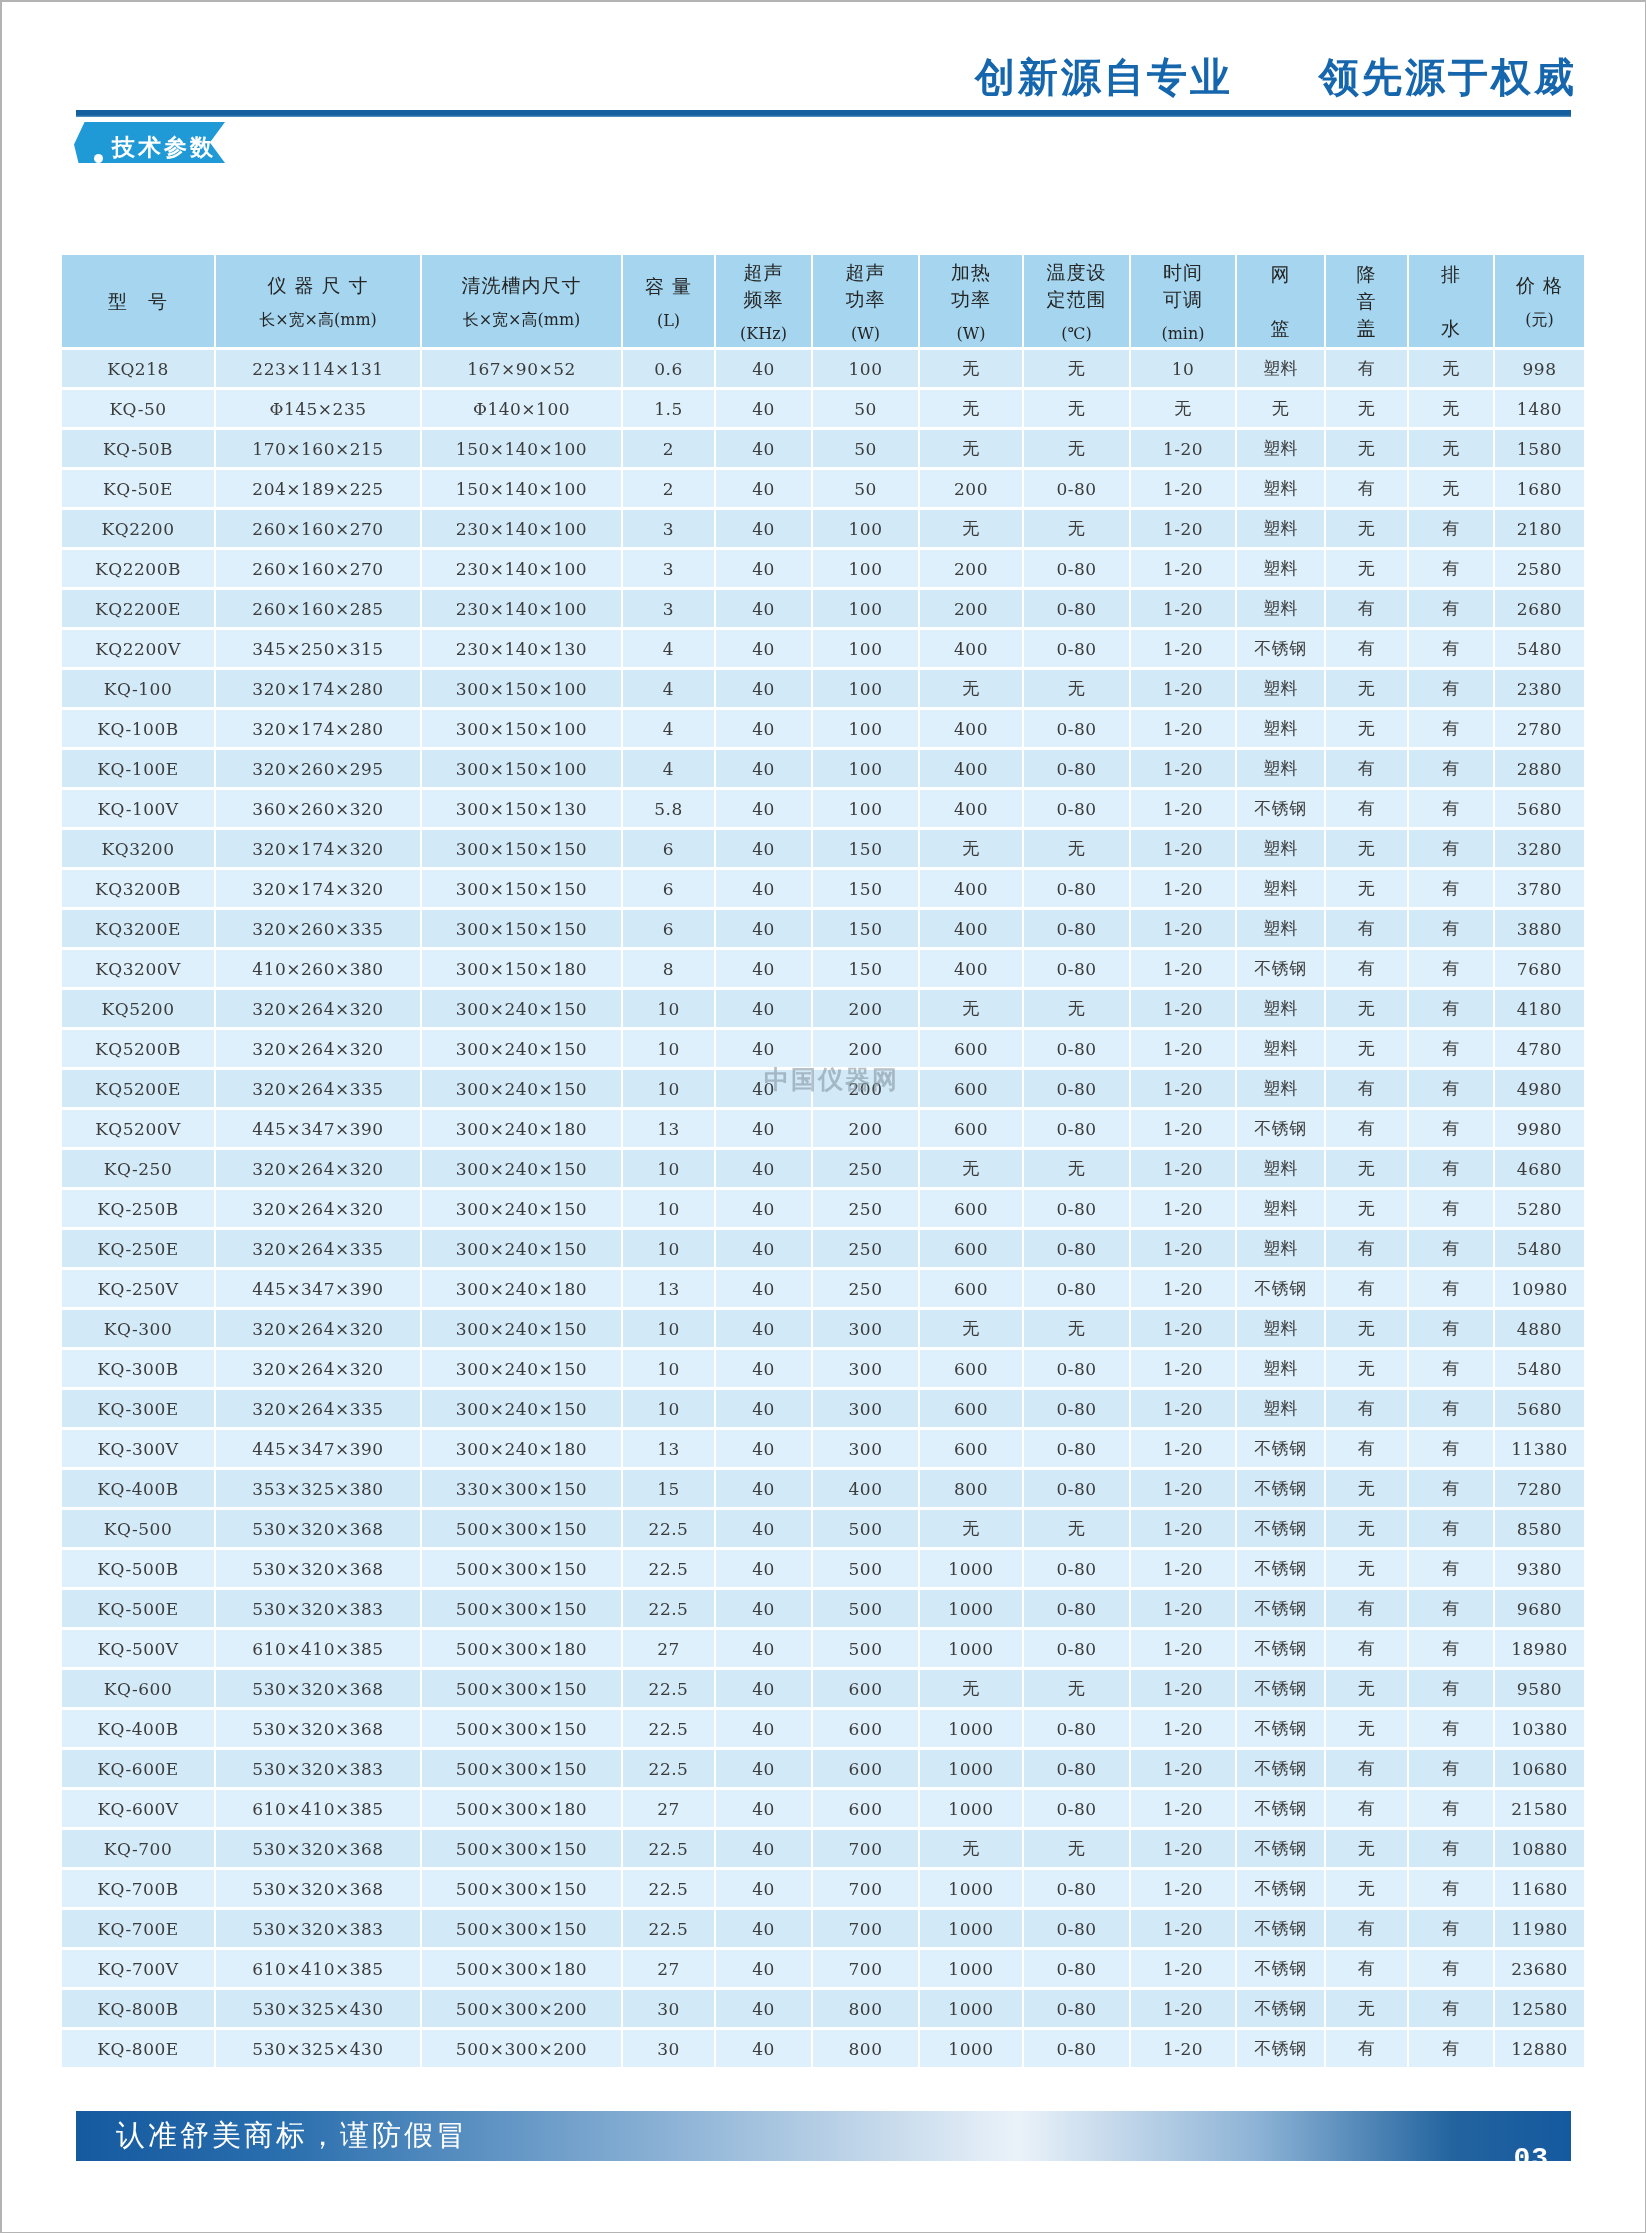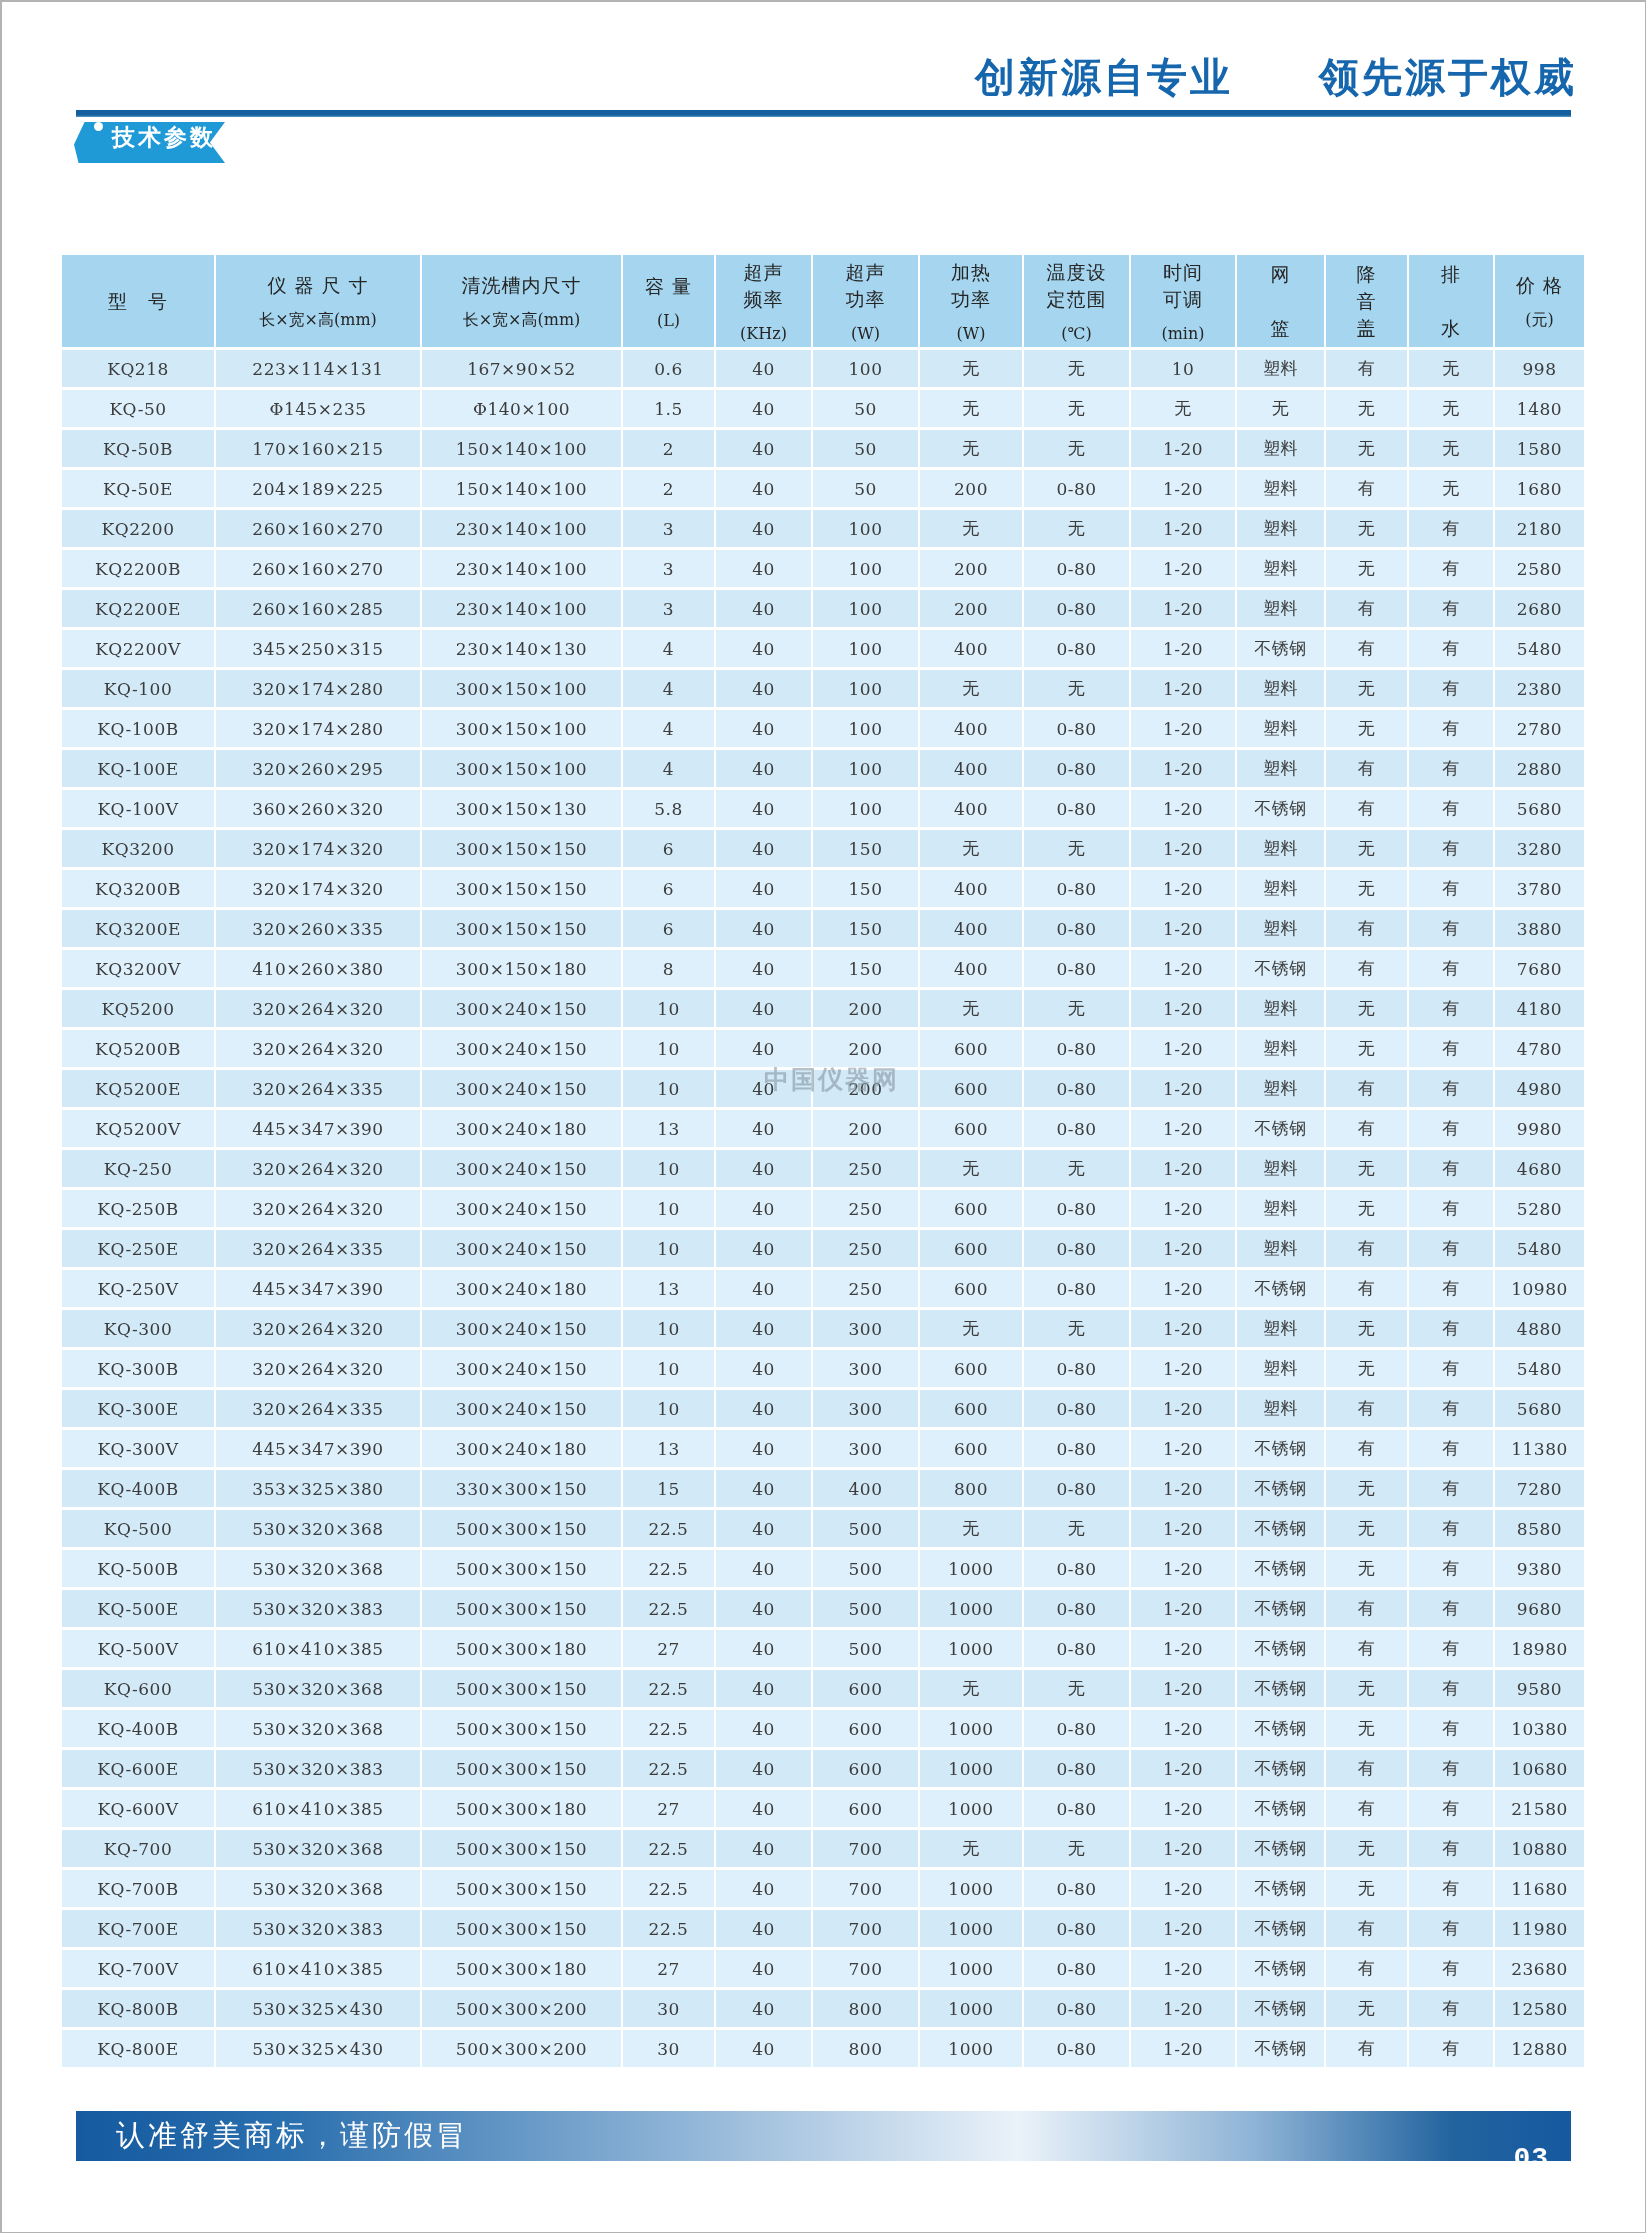--- a/index.html
+++ b/index.html
@@ -27,21 +27,21 @@
   .rule {
     position:absolute; top:110px; left:76px; width:1495px; height:7px;
     background:linear-gradient(to bottom, var(--rule_blue) 72%, #5e9cc9 100%);
   }
   
   .badge {
     position:absolute; top:122px; left:74px;
     width:151px; height:41px;
     background:var(--badge_blue);
     clip-path:polygon(7% 0, 100% 0, 90% 50%, 100% 100%, 3% 100%, 0 55%);
-    display:flex; align-items:flex-start;
+    display:flex; align-items:flex-end;
     padding-left:20px; box-sizing:border-box; gap:9px;
   }
   .badge-dot { width:9px; height:9px; border-radius:50%; background:#ffffff; flex:0 0 auto; }
   .badge-text {
     font-family:"Liberation Sans", sans-serif;
     font-weight:bold; font-size:23px; color:#ffffff; letter-spacing:3px;
   }
   
   table.spec {
     position:absolute; top:252px; left:60px;

